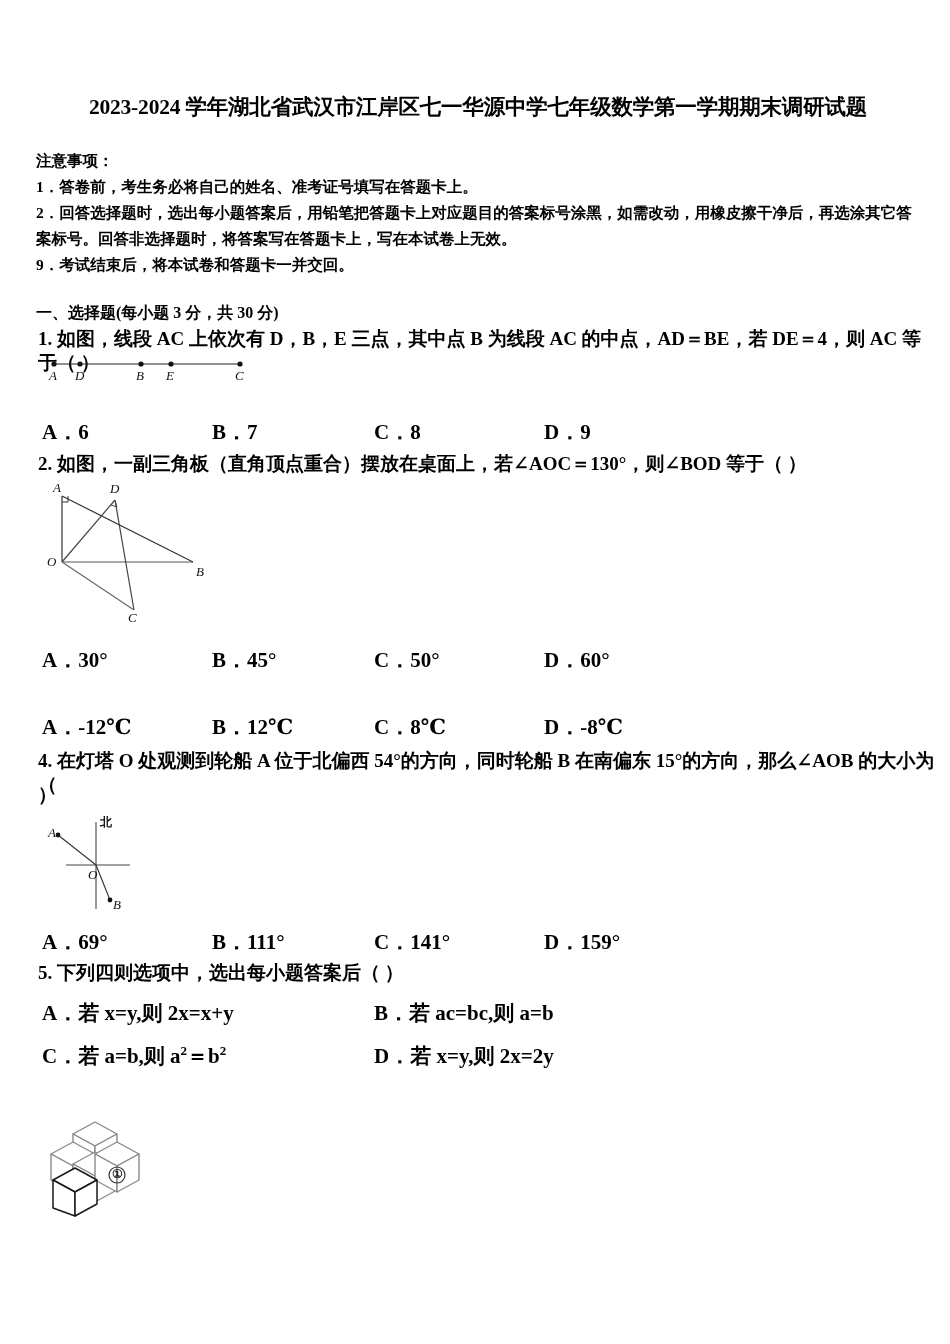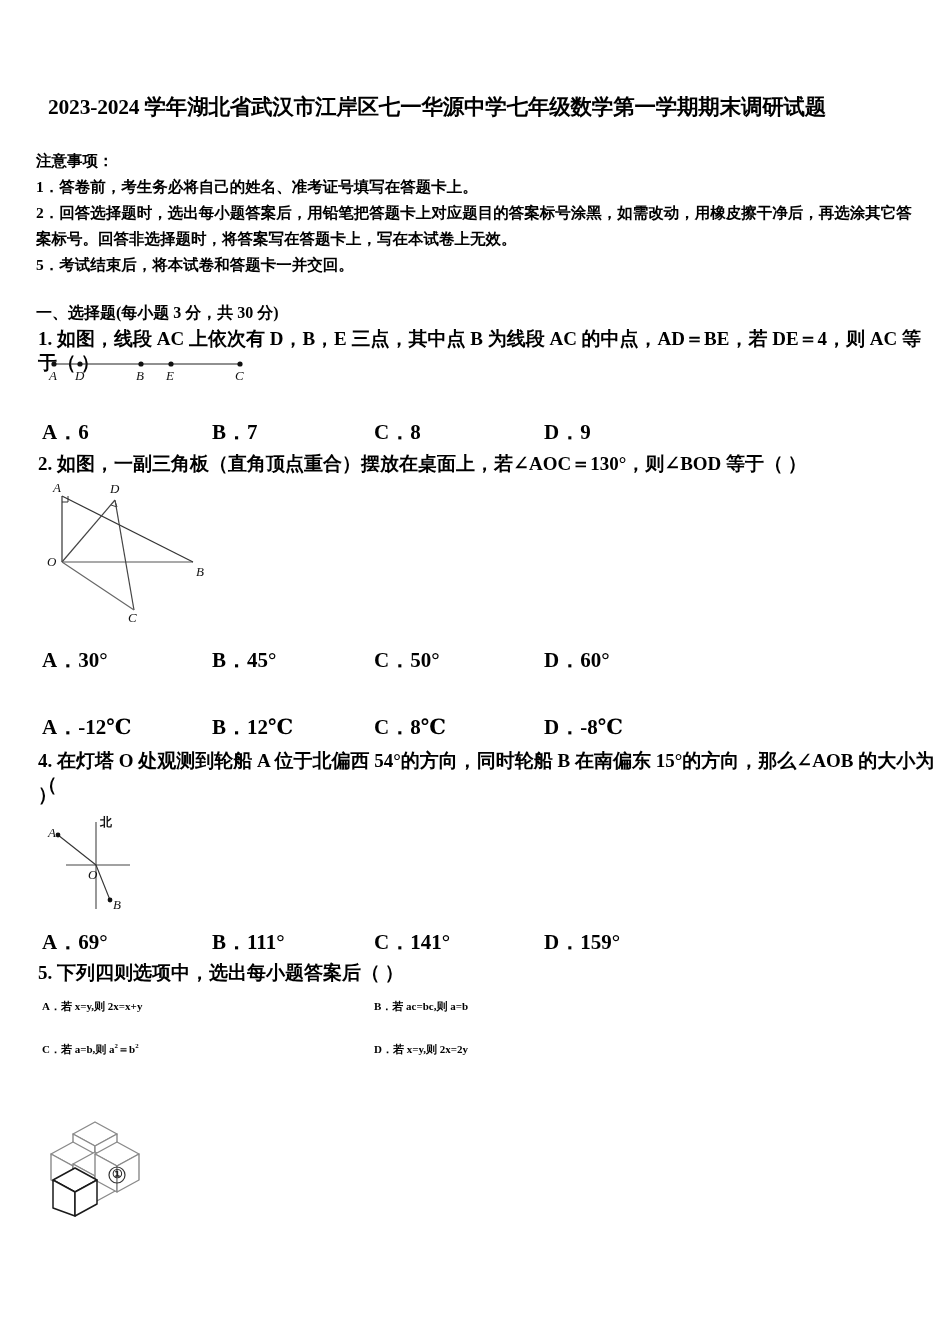--- a/index.html
+++ b/index.html
@@ -26,20 +26,21 @@
   .title {
     position: absolute;
     left: 48px;
     top: 92px;
     width: 860px;
     font-size: 21.5px;
     font-weight: bold;
     letter-spacing: -0.2px;
     white-space: nowrap;
     font-family: "Liberation Serif", "DejaVu Serif", serif;
+    text-align: center;
   }
 
   .notice-block {
     position: absolute;
     left: 36px;
     top: 148px;
     width: 890px;
     font-size: 15.5px;
     line-height: 26px;
     font-weight: bold;
@@ -77,21 +78,21 @@
   }
   .opt.c0 { left: 2px; }
   .opt.c1 { left: 172px; }
   .opt.c2 { left: 334px; }
   .opt.c3 { left: 504px; }
 
   .opts2 {
     position: absolute;
     left: 40px;
     width: 880px;
-    font-size: 11px;
+    font-size: 21px;
     font-weight: bold;
     height: 24px;
   }
   .opt2 { position: absolute; top: 0; white-space: nowrap; }
   .opt2.h0 { left: 2px; }
   .opt2.h1 { left: 334px; }
 
   sup { font-size: 0.62em; vertical-align: super; font-weight: bold; }
 
   .fig { position: absolute; }
@@ -115,21 +116,21 @@
 <body>
 
 <div class="page">
 
   <div class="title">2023-2024 学年湖北省武汉市江岸区七一华源中学七年级数学第一学期期末调研试题</div>
 
   <div class="notice-block">
     <div class="notice-line">注意事项：</div>
     <div class="notice-line">1．答卷前，考生务必将自己的姓名、准考证号填写在答题卡上。</div>
     <div class="notice-line">2．回答选择题时，选出每小题答案后，用铅笔把答题卡上对应题目的答案标号涂黑，如需改动，用橡皮擦干净后，再选涂其它答案标号。回答非选择题时，将答案写在答题卡上，写在本试卷上无效。</div>
-    <div class="notice-line">5．考试结束后，将本试卷和答题卡一并交回。</div>
+    <div class="notice-line">9．考试结束后，将本试卷和答题卡一并交回。</div>
   </div>
 
   <div class="sec-head" style="top:303px;">一、选择题(每小题 3 分，共 30 分)</div>
 
   <div class="qtext" style="top:327px; width:890px;">
     <span>1.</span>
     <span>如图，线段 AC 上依次有 D，B，E 三点，其中点 B 为线段 AC 的中点，AD＝BE，若 DE＝4，则 AC 等于（      ）</span>
   </div>
 
   <div class="fig" style="left:40px; top:352px; width:230px; height:40px;">

